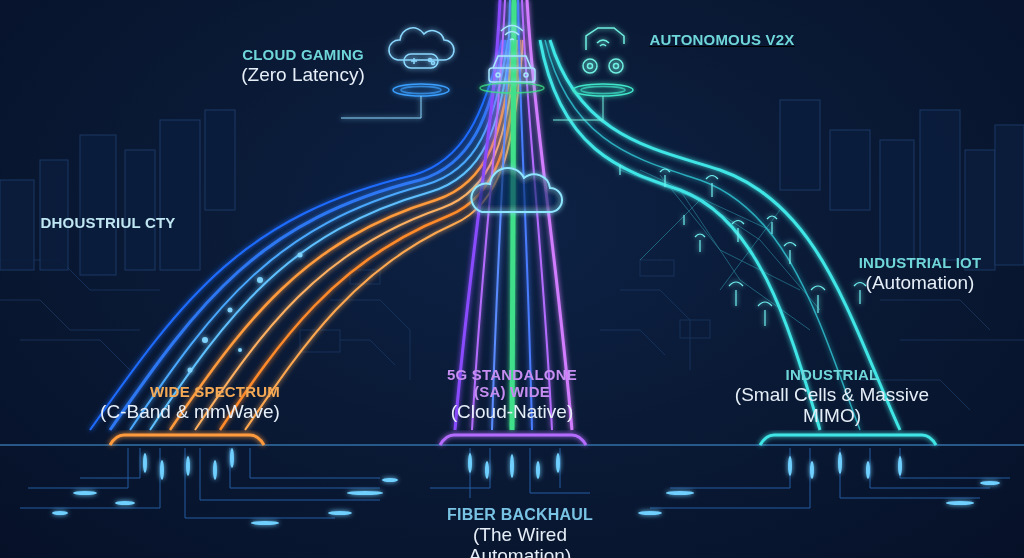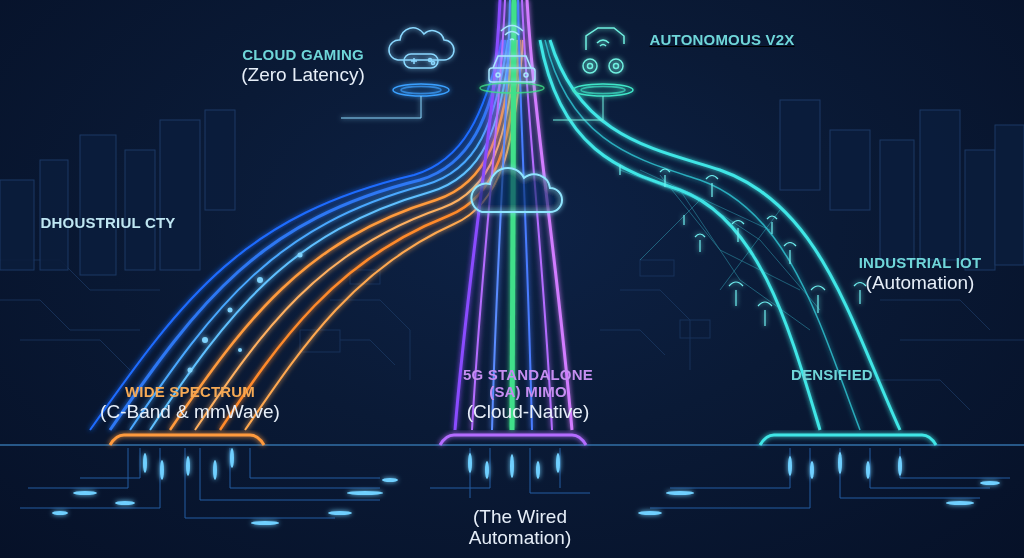--- a/index.html
+++ b/index.html
@@ -4,21 +4,21 @@
 <style>
   html, body { margin:0; padding:0; }
   body { width:1024px; height:558px; overflow:hidden; background:#07142a; font-family:"Liberation Sans", sans-serif; }
   #stage { position:relative; width:1024px; height:558px; overflow:hidden;
     background: radial-gradient(ellipse at 50% 40%, #0d2246 0%, #0a1a36 45%, #061128 100%); }
   svg.bg { position:absolute; left:0; top:0; }
   .lbl { position:absolute; text-align:center; line-height:1.12; }
   .lbl .t { font-weight:bold; font-size:15px; letter-spacing:0.2px; display:block; }
   .lbl .s { font-size:19px; color:#e6eef8; display:block; }
   .teal { color:#6fd6d9; }
-  .orange { color:#f5a955; }
+  .orange { color:#f5a955;text-align:right; }
   .violet { color:#c58ef0; }
   .fiber { color:#79c3e4; }
 </style>
 </head>
 <body>
 
 <div id="stage">
 
   <svg class="bg" width="1024" height="558" viewBox="0 0 1024 558">
     <defs>
@@ -241,24 +241,26 @@
     <span class="t" style="color:#bfe6f2;">DHOUSTRIUL CTY</span>
   </div>
   <div class="lbl" style="left:840px; top:215px; width:160px;margin-top:40px;">
     <span class="t teal">INDUSTRIAL IOT</span>
     <span class="s">(Automation)</span>
   </div>
   <div class="lbl" style="left:100px; top:384px; width:180px;">
     <span class="t orange">WIDE SPECTRUM</span>
     <span class="s">(C-Band &amp; mmWave)</span>
   </div>
-  <div class="lbl" style="left:436px; top:367px; width:184px;">
+  <div class="lbl" style="left:420px; top:367px; width:184px;">
     <span class="t violet">5G STANDALONE</span>
-    <span class="t violet">(SA) MIMO</span>
+    <span class="t violet">(SA) WIDE</span>
     <span class="s">(Cloud-Native)</span>
   </div>
   <div class="lbl" style="left:722px; top:367px; width:220px;">
-    <span class="t teal">DENSIFIED</span>
+    <span class="t teal">INDUSTRIAL</span>
+    <span class="s">(Small Cells &amp; Massive MIMO)</span>
   </div>
   <div class="lbl" style="left:420px; top:506px; width:200px;">
+    <span class="t fiber" style="font-size:16px;">FIBER BACKHAUL</span>
     <span class="s">(The Wired Automation)</span>
   </div>
 </div>
 
 </body></html>

